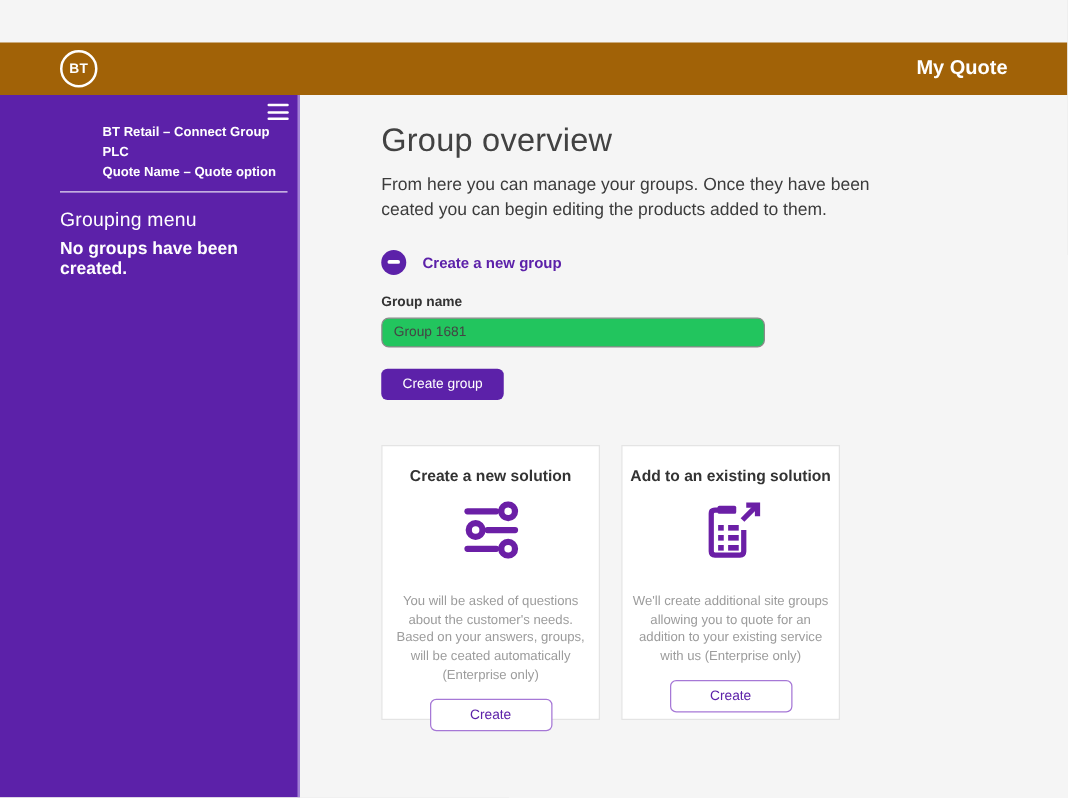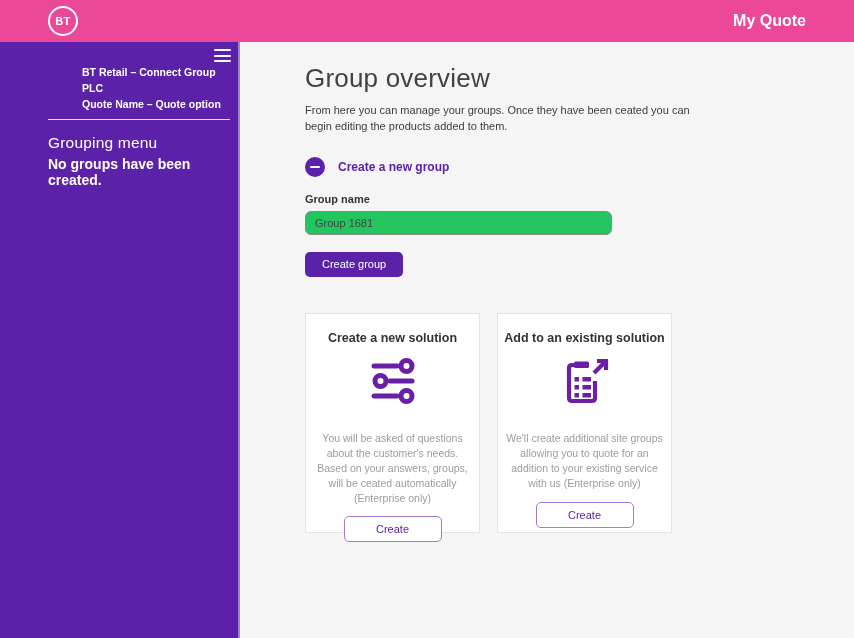--- a/index.html
+++ b/index.html
@@ -1,21 +1,21 @@
 <!DOCTYPE html>
 <html><head>
 <meta charset="utf-8">
 <style>
   * { margin:0; padding:0; box-sizing:border-box; }
   html,body { background:#e9e9e9; }
   body { font-family:"Liberation Sans", sans-serif; }
   .app { width:854px; height:638px; display:flex; flex-direction:column; overflow:hidden; background:#f5f5f5; }
 
   
-  .topbar { height:42px; background:#ec4899; display:flex; align-items:center; justify-content:space-between; padding:0 48px; flex:0 0 auto; }
+  .topbar { height:42px; background:#a16207; display:flex; align-items:center; justify-content:space-between; padding:0 48px; flex:0 0 auto;margin-top:34px; }
   .logo-circle { width:30px; height:30px; border:2px solid #ffffff; border-radius:50%; display:flex; align-items:center; justify-content:center; color:#ffffff; font-weight:bold; font-size:11px; letter-spacing:0.3px; }
   .topbar-title { color:#ffffff; font-size:16px; font-weight:bold; }
 
   
   .navbar { height:26px; background:#ffffff; border-bottom:1px solid #dddddd; display:flex; align-items:center; justify-content:space-between; padding:0 48px; flex:0 0 auto; }
   .nav-links { display:flex; gap:21px; }
   .nav-link { font-size:11px; font-weight:600; color:#5c21a9; text-decoration:none; cursor:pointer; }
   .breadcrumb { font-size:10px; font-weight:600; color:#7a7a7a; }
 
   
@@ -27,21 +27,21 @@
   .hamburger span { display:block; height:2.2px; background:#ffffff; border-radius:1px; margin-bottom:3.4px; }
   .sidebar-inner { padding:22px 8px 0 48px; }
   .acct-line { font-size:10.5px; font-weight:bold; line-height:16px;padding-left:34px; }
   .sidebar-divider { border:none; border-top:1px solid rgba(255,255,255,0.85); margin:7px 0 0 0; }
   .grouping-title { font-size:15.5px; font-weight:normal; margin-top:14px; letter-spacing:0.2px; }
   .no-groups { font-size:14px; font-weight:bold; margin-top:4px; }
 
   
   .main { flex:1; background:#f5f5f5; padding:21px 0 0 65px; overflow:hidden; }
   .page-title { font-size:26px; font-weight:300; color:#424242; letter-spacing:0.2px; }
-  .intro { margin-top:9px; font-size:11px; color:#3c3c3c; width:402px; line-height:1.45; }
+  .intro { margin-top:9px; font-size:14px; color:#3c3c3c; width:402px; line-height:1.45; }
 
   .toggle-row { margin-top:22px; display:flex; align-items:center; gap:13px; cursor:pointer; }
   .minus-circle { width:20px; height:20px; border-radius:50%; background:#5c21a9; display:flex; align-items:center; justify-content:center; }
   .minus-circle i { display:block; width:10px; height:2.5px; background:#ffffff; border-radius:2px; }
   .toggle-label { font-size:12px; font-weight:bold; color:#5c21a9; }
 
   .group-note { margin-top:13px; font-size:11px; color:#8f8f8f; }
   .field-label { margin-top:16px; font-size:11px; font-weight:bold; color:#333333; }
   .group-input { margin-top:6px; display:block; width:307px; height:24px; border:1px solid #8a8a8a; border-radius:6px; background:#22c55e; padding:0 9px; font-size:11px; color:#444444; font-family:"Liberation Sans", sans-serif; }
   .create-group-btn { margin-top:17px; height:25px; background:#5c21a9; color:#ffffff; border:none; border-radius:5px; font-size:11px; padding:0 17px; cursor:pointer; font-family:"Liberation Sans", sans-serif; }

